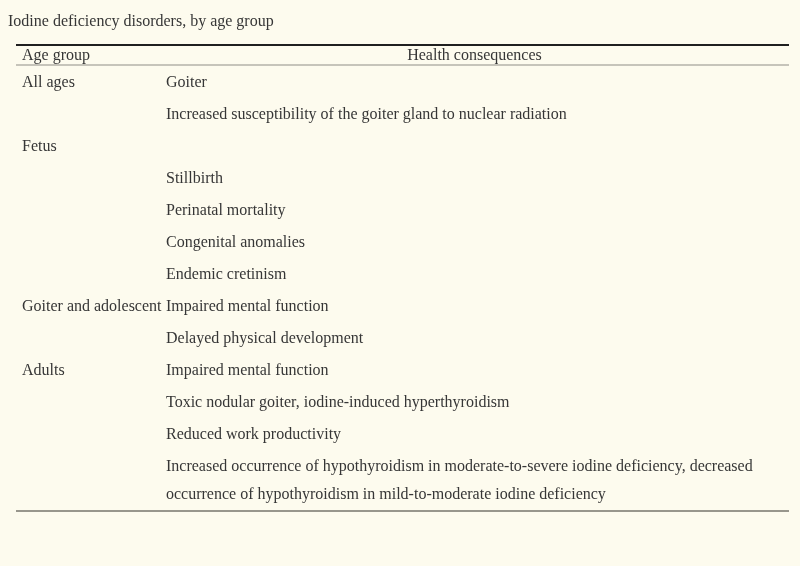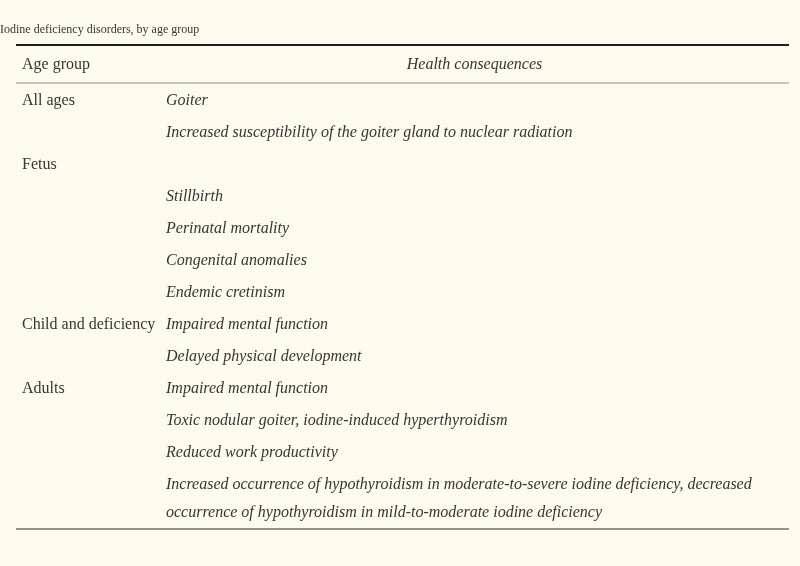--- a/index.html
+++ b/index.html
@@ -15,55 +15,53 @@
     font-size: 16px;
     overflow: hidden;
   }
   .page {
     position: relative;
     width: 800px;
     height: 566px;
   }
   .title {
     position: absolute;
-    left: 0;
+    left: 8px;
     top: 11px;
-    font-size: 12px;
+    font-size: 16px;
     line-height: 20px;
-    margin-top: 8px;
   }
   .tbl {
     position: absolute;
     left: 16px;
     top: 44px;
     width: 773px;
   }
   .rule {
     width: 100%;
   }
   .rule-top    { height: 2px; background: #1f1f1f; }
   .rule-mid    { height: 2px; background: #c6c4ba; }
   .rule-bottom { height: 2px; background: #98968c; }
   .header-row {
     display: flex;
     align-items: center;
-    height: 36px;
+    height: 18px;
     justify-content: center;
   }
   .col1 {
     flex: none;
     width: 150px;
     padding-left: 6px;
     box-sizing: border-box;
   }
   .col2 {
     flex: 1;
     min-width: 0;
     padding-right: 6px;
-    font-style: italic;
   }
   .header-row .col2 {
     text-align: center;
   }
   .line {
     display: flex;
     align-items: flex-start;
     padding: 2px 0;
   }
   .line .col1,
@@ -115,21 +113,21 @@
         <div class="col1"></div>
         <div class="col2">Congenital anomalies</div>
       </div>
 
       <div class="line">
         <div class="col1"></div>
         <div class="col2">Endemic cretinism</div>
       </div>
 
       <div class="line">
-        <div class="col1">Child and deficiency</div>
+        <div class="col1">Goiter and adolescent</div>
         <div class="col2">Impaired mental function</div>
       </div>
       <div class="line">
         <div class="col1"></div>
         <div class="col2">Delayed physical development</div>
       </div>
 
       <div class="line">
         <div class="col1">Adults</div>
         <div class="col2">Impaired mental function</div>

